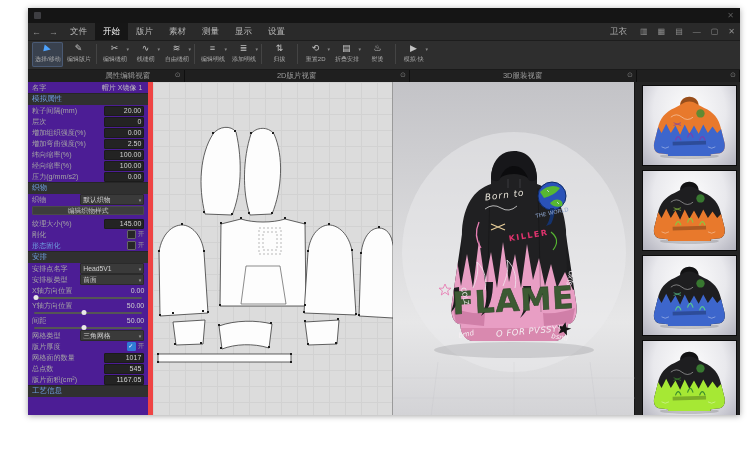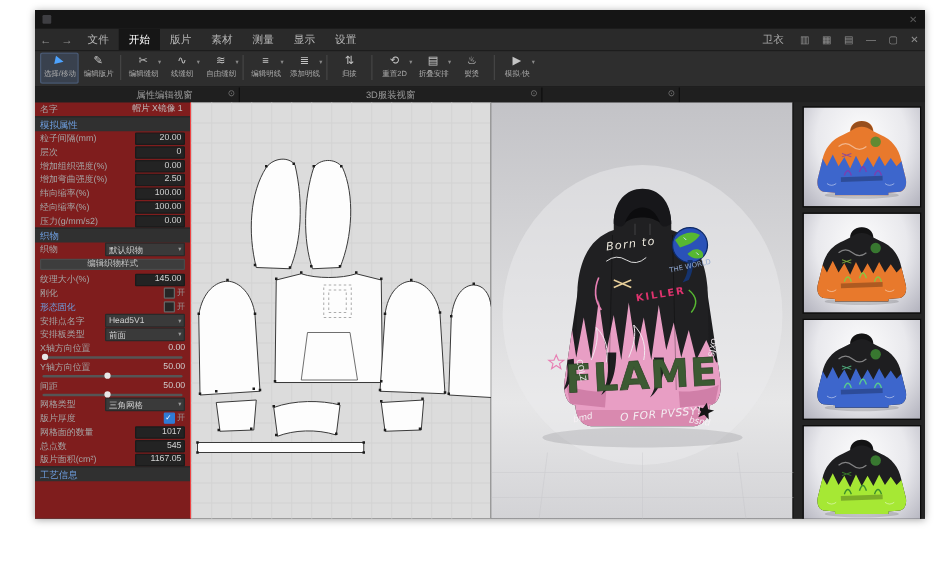--- a/index.html
+++ b/index.html
@@ -28,26 +28,26 @@
   .tool .car{position:absolute;right:1px;top:4px;font-size:5px;color:#8a8a8a;}
   .vsep{width:1px;height:20px;background:#444;margin:2px 2px 0 2px;flex:0 0 auto;}
   
   .headers{height:12px;display:flex;flex:0 0 auto;background:#1f1f1f;padding-left:44px;}
   .hdr{position:relative;display:flex;align-items:center;justify-content:center;font-size:7.5px;color:#9a9a9a;border-right:1px solid #0f0f0f;box-sizing:border-box;}
   .hdr .hico{position:absolute;right:3px;top:1px;font-size:7px;color:#777;}
   .hdr-props{width:120px}.hdr-2d{width:240px}.hdr-3d{width:242px}.hdr-thumbs{width:110px}
   
   .content{flex:1;display:flex;min-height:0;}
   
-  .props{width:132px;background:#7f1d1d;overflow:hidden;font-size:7.5px;color:#a5a5a5;box-sizing:border-box;border-right:1px solid #ef4444;}
+  .props{width:132px;background:#4c1d95;overflow:hidden;font-size:7.5px;color:#a5a5a5;box-sizing:border-box;border-right:5px solid #ef4444;}
   .prow{height:11px;display:flex;align-items:center;padding:0 4px;justify-content:space-between;}
   .plab{white-space:nowrap;overflow:hidden;max-width:66px;transform-origin:left center;transform:scale(.95);}
   .pval{background:#232323;border:1px solid #1b1b1b;color:#d2d2d2;font-size:7px;min-width:34px;text-align:right;padding:0 2px;height:8px;line-height:8px;border-radius:1px;}
   .pval.plain{background:none;border:none;color:#bdbdbd;}
-  .psec{height:11px;display:flex;align-items:center;padding:0 4px;color:#6f9fe0;background:#303030;border-top:1px solid #262626;}
+  .psec{height:11px;display:flex;padding:0 4px;color:#6f9fe0;background:#303030;border-top:1px solid #262626;}
   .pdd{margin-left:auto;width:58px;height:9px;background:#3a3a3a;border:1px solid #2a2a2a;border-radius:1px;display:flex;align-items:center;justify-content:space-between;padding:0 2px;color:#cfcfcf;font-size:6.8px;}
   .pdd .ddc{font-size:5px;color:#9a9a9a;}
   .pbtnwrap{height:11px;padding:1px 4px;}
   .pbtn{width:100%;height:9px;background:#3d3d3d;border:1px solid #4a4a4a;color:#c5c5c5;font-size:6.8px;line-height:7px;border-radius:1px;padding:0;}
   .cbwrap{margin-left:auto;display:flex;align-items:center;gap:2px;}
   .cbx{width:7px;height:7px;border:1px solid #666;background:#262626;border-radius:1px;position:relative;}
   .cbx.on{background:#2f7bd6;border-color:#2f7bd6;}
   .cbx.on::after{content:"✓";position:absolute;left:0.5px;top:-1px;font-size:6px;color:#fff;}
   .cbsuf{font-size:6.5px;color:#9a9a9a;}
   .pslider{height:15px;padding:0 4px;display:flex;flex-direction:column;justify-content:center;}
@@ -166,20 +166,24 @@
         <span class="car">▾</span>
         <span class="tlb">模拟·快</span>
       </div>
     </div>
 
   <div class="headers">
     <div class="hdr hdr-props">
       <span>属性编辑视窗</span>
       <span class="hico">⊙</span>
     </div>
+    <div class="hdr hdr-2d">
+      <span>2D版片视窗</span>
+      <span class="hico">⊙</span>
+    </div>
     <div class="hdr hdr-3d">
       <span>3D服装视窗</span>
       <span class="hico">⊙</span>
     </div>
     <div class="hdr hdr-thumbs">
       <span class="hico">⊙</span>
     </div>
   </div>
 
   <div class="content">
@@ -241,20 +245,23 @@
             <span class="cbx"></span>
             <span class="cbsuf">开</span>
           </span>
         </div>
         <div class="prow">
           <span class="plab" style="color: rgb(111, 159, 224);">形态固化</span>
           <span class="cbwrap">
             <span class="cbx"></span>
             <span class="cbsuf">开</span>
           </span>
+        </div>
+        <div class="psec">
+          <span>安排</span>
         </div>
         <div class="prow">
           <span class="plab">安排点名字</span>
           <span class="pdd">
             <span>Head5V1</span>
             <span class="ddc">▾</span>
           </span>
         </div>
         <div class="prow">
           <span class="plab">安排板类型</span>

